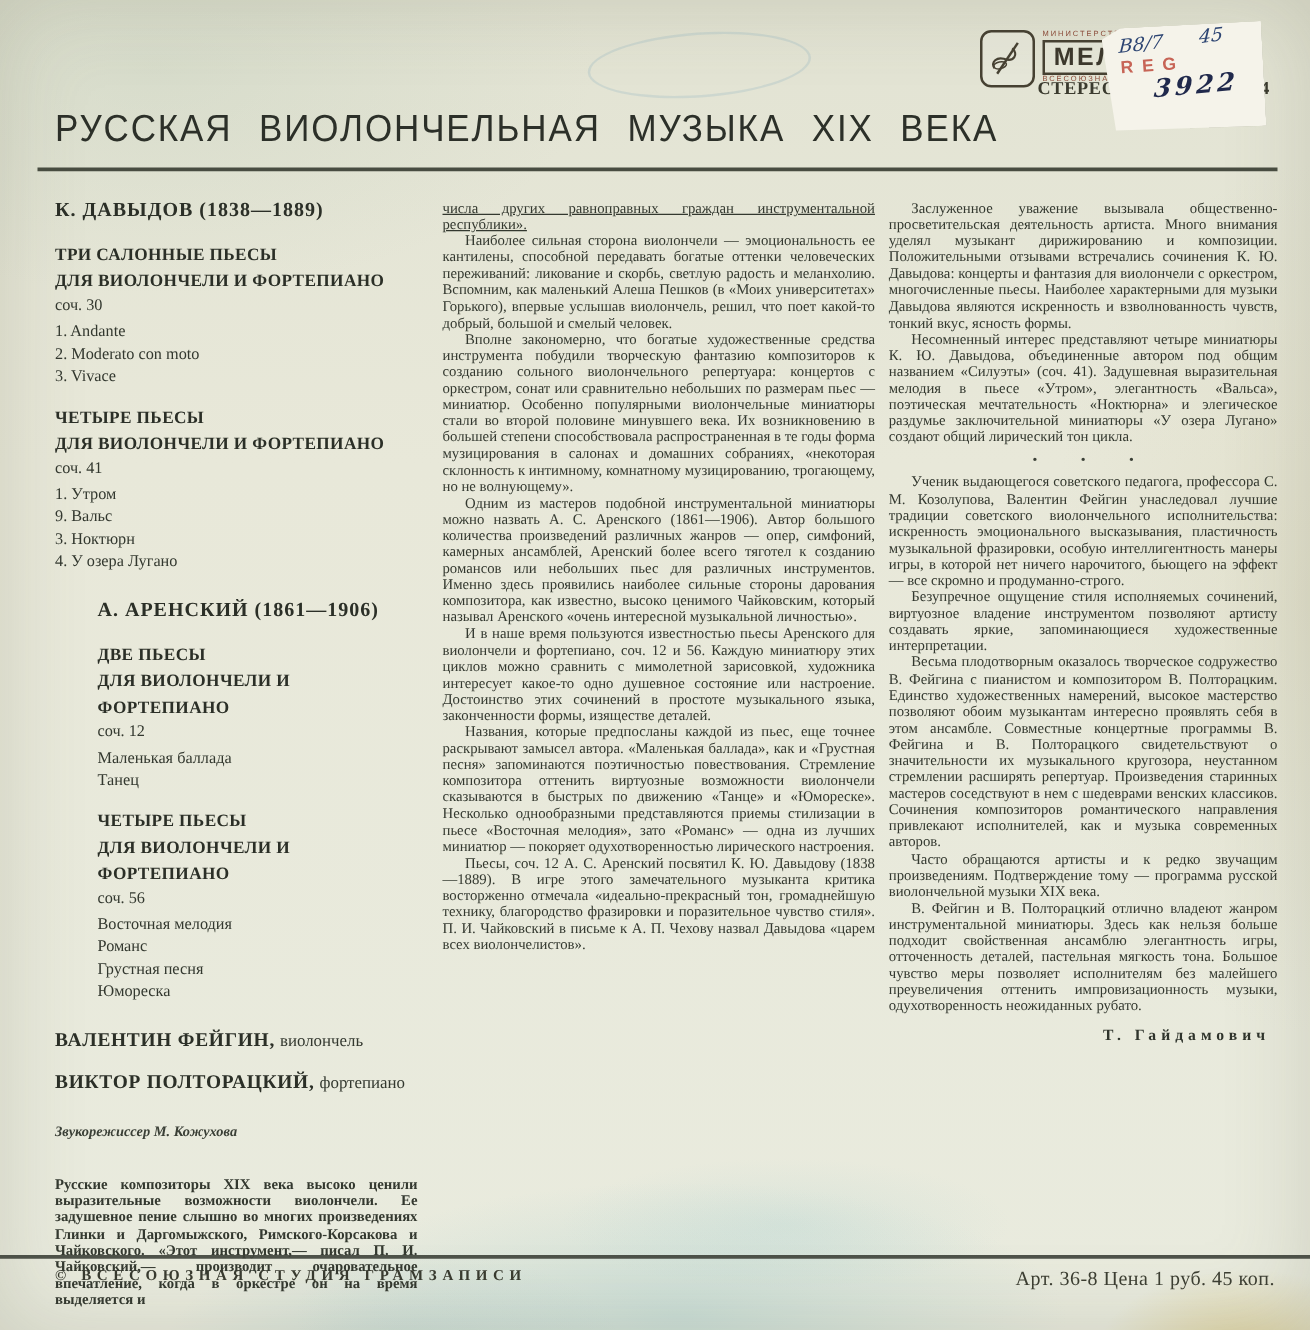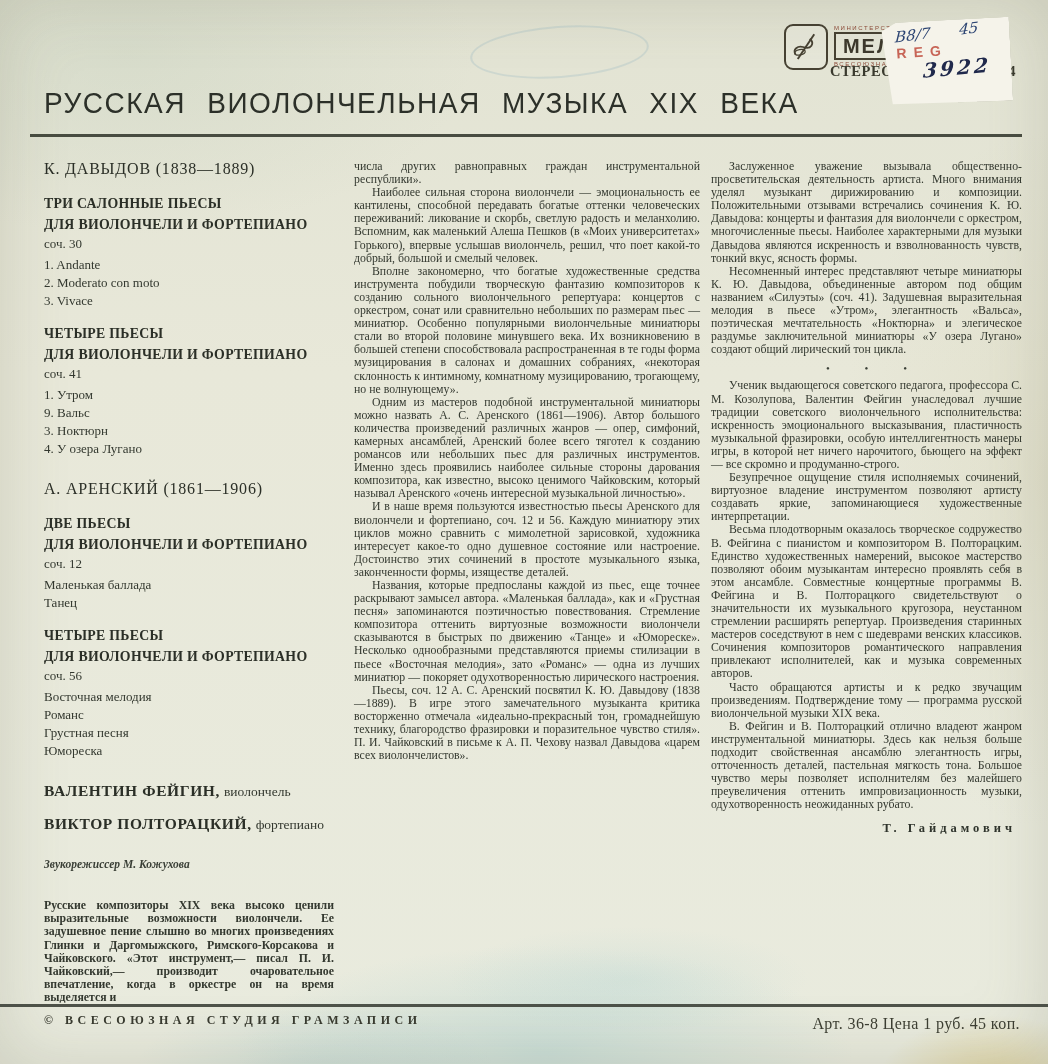--- a/index.html
+++ b/index.html
@@ -49,35 +49,35 @@
     transform:scale(1,1.08); transform-origin:left top; white-space:nowrap; }
   .title-rule { position:absolute; left:30px; right:26px; top:134px; height:3px;
     background:#3b3f34; opacity:0.92; }
 
   
   .col { position:absolute; top:160px; }
   .col-left  { left:44px;  width:290px; }
   .col-mid   { left:354px; width:346px; }
   .col-right { left:711px; width:311px; }
 
-  .composer-name { font-weight:normal; font-size:16px; letter-spacing:0.8px; margin:0 0 15px; color:#2b2f27; }
+  .composer-name { font-weight:bold; font-size:16px; letter-spacing:0.8px; margin:0 0 15px; color:#2b2f27; }
   .work { margin:0 0 13px; }
   .work-title { font-weight:bold; font-size:13.8px; line-height:21px; letter-spacing:0.3px; color:#2b2f27; }
   .opus { font-size:13px; line-height:18px; margin-bottom:3px; }
   .track { font-size:13px; line-height:18px; }
-  .composer-block + .composer-block { margin-top:22px; }
+  .composer-block + .composer-block { margin-top:22px;margin-left:34px; }
 
   .performers { margin-top:22px; }
   .performer { margin-bottom:15px; white-space:nowrap; }
   .performer-name { font-weight:bold; font-size:15.5px; letter-spacing:0.6px; color:#2b2f27; }
   .performer-role { font-size:13.5px; }
   .engineer { margin-top:25px; font-size:11.5px; font-style:italic; font-weight:bold; color:#3a3f36; }
 
   .essay p { margin:0; font-size:11.8px; line-height:13.1px; text-align:justify; text-indent:18px; }
-  .essay p.cont { text-indent:0; }
+  .essay p.cont { text-indent:0;text-decoration:underline; }
   .intro-par { margin-top:29px; font-size:11.8px; line-height:13.2px; text-align:justify;font-weight:bold; }
 
   .separator { text-align:center; font-size:11px; letter-spacing:16px; line-height:18px;
     margin:3px 0 2px; text-indent:16px; color:#3a3f36; }
   .signature { margin-top:9px; text-align:right; font-weight:bold; font-size:12.5px;
     letter-spacing:4px; padding-right:6px; color:#2f342c; }
 
   
   .bottom-rule { position:absolute; left:0; right:0; top:1004px; height:3px; background:#3d4138; opacity:0.9; }
   .footer-left { position:absolute; left:44px; top:1013px; font-weight:bold; font-size:12px;

